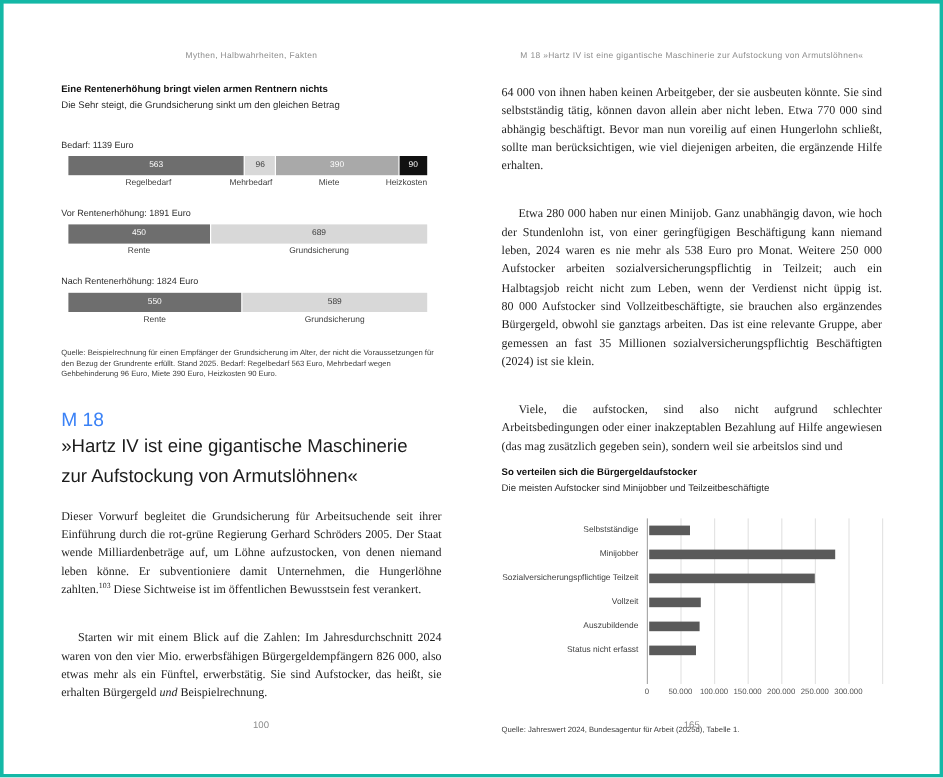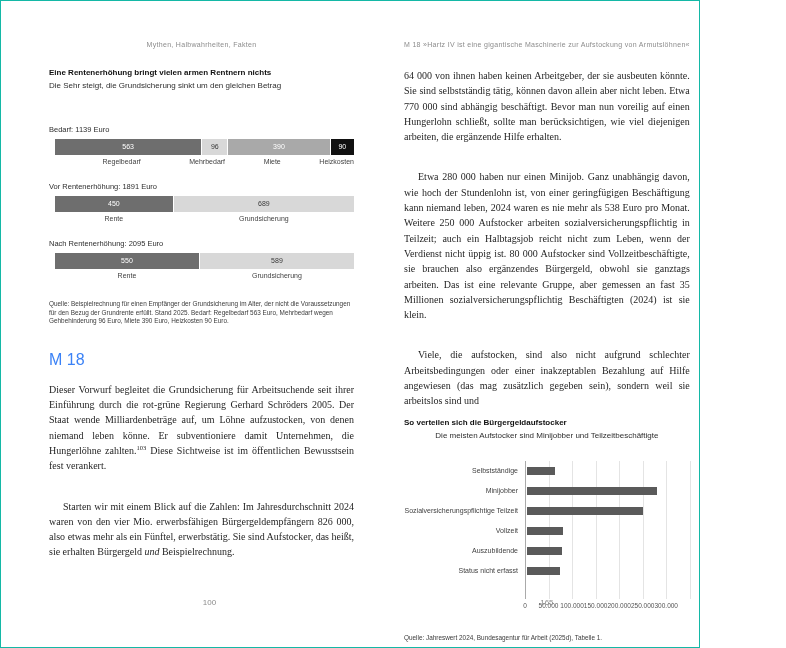--- a/index.html
+++ b/index.html
@@ -1,30 +1,30 @@
 <!DOCTYPE html>
 <html><head>
 <meta charset="utf-8">
 <style>
   * { margin:0; padding:0; box-sizing:border-box; }
   html,body { background:#ffffff; }
   body { width:786px; height:648px; font-family:"Liberation Serif", serif; color:#1f1f1f; }
-  .spread { width:700px; height:648px; border:1px solid #14b8a6; display:flex; background:#fff; overflow:hidden; }
+  .spread { width:786px; height:648px; border:3px solid #14b8a6; display:flex; background:#fff; overflow:hidden; }
   .page { width:393px; height:646px; position:relative; }
   .page-left  { padding:40px 25px 0 48px; }
   .page-right { padding:40px 48px 0 25px; }
 
   .running-head { font-family:"Liberation Sans", sans-serif; font-size:7px; letter-spacing:.3px;
                   color:#8c8c8c; text-align:center; margin-bottom:20px; white-space:nowrap; }
 
   
   .c1-title { font-family:"Liberation Sans", sans-serif; font-weight:bold; font-size:8px; color:#111; }
   .c1-sub   { font-family:"Liberation Sans", sans-serif; font-size:8px; line-height:11px; color:#2e2e2e; margin-top:3px; }
   .c1-group { margin-top:17px; }
-  .c1-group.first { margin-top:34px; }
+  .c1-group.first { margin-top:23px; }
   .c1-grouplabel { font-family:"Liberation Sans", sans-serif; font-size:7.5px; color:#2e2e2e; }
   .c1-bar { display:flex; gap:1px; height:16px; margin-top:5px; width:299px; margin-left:6px; }
   .c1-seg { font-family:"Liberation Sans", sans-serif; font-size:7px; line-height:16px; text-align:center; }
   .c1-seglabels { display:flex; gap:1px; margin-top:3px; width:299px; margin-left:6px; }
   .c1-seglabel { font-family:"Liberation Sans", sans-serif; font-size:7px; color:#3f3f3f; text-align:center; white-space:nowrap; }
   .c1-source { margin-top:21px; font-family:"Liberation Sans", sans-serif; font-size:6.4px; line-height:8.6px; color:#3b3b3b; }
 
   
   .m-kicker { font-family:"Liberation Sans", sans-serif; font-size:16px; color:#3b82f6; margin-top:25px; }
   .m-head   { font-family:"Liberation Sans", sans-serif; font-size:15.5px; line-height:25px; color:#1c1c1c; }
@@ -34,21 +34,21 @@
   .fnote { font-size:6.5px; vertical-align:super; line-height:0; }
   .ital { font-style:italic; }
 
   .page-number { position:absolute; bottom:40px; left:0; width:100%; text-align:center;
                  font-family:"Liberation Sans", sans-serif; font-size:8px; color:#8c8c8c; }
   .page-left  .page-number { padding-left:39px; }
   .page-right .page-number { padding-right:23px; }
 
   
   .c2-title { font-family:"Liberation Sans", sans-serif; font-weight:bold; font-size:8px; color:#111; margin-top:9px; }
-  .c2-sub   { font-family:"Liberation Sans", sans-serif; font-size:8px; color:#2e2e2e; margin-top:4px;text-align:center; }
+  .c2-sub   { font-family:"Liberation Sans", sans-serif; font-size:8px; color:#2e2e2e; margin-top:4px; }
   .c2-plot  { position:relative; height:152px; margin-left:121px; margin-top:21px; }
   .c2-grid  { position:absolute; top:0; height:138px; width:1px; background:#e4e4e4; }
   .c2-grid.zero { background:#aaaaaa; }
   .c2-tick  { position:absolute; top:141px; transform:translateX(-50%);
               font-family:"Liberation Sans", sans-serif; font-size:6.5px; color:#555; }
   .c2-cat   { position:absolute; right:calc(100% + 7px); line-height:8px;
               font-family:"Liberation Sans", sans-serif; font-size:7px; color:#3f3f3f; white-space:nowrap; }
   .c2-bar   { position:absolute; height:8px; background:#5a5a5a; }
   .c2-source { margin-top:21px; font-family:"Liberation Sans", sans-serif; font-size:6.4px; color:#3b3b3b; }
 </style>
@@ -88,35 +88,39 @@
             <div class="c1-seg" style="flex: 450 1 0%; background: rgb(110, 110, 110); color: rgb(255, 255, 255);">450</div>
             <div class="c1-seg" style="flex: 689 1 0%; background: rgb(216, 216, 216); color: rgb(58, 58, 58);">689</div>
           </div>
         <div class="c1-seglabels">
             <div class="c1-seglabel" style="flex: 450 1 0%;">Rente</div>
             <div class="c1-seglabel" style="flex: 689 1 0%;">Grundsicherung</div>
           </div>
       </div>
 
       <div class="c1-group">
-        <div class="c1-grouplabel">Nach Rentenerhöhung: 2095 Euro</div>
+        <div class="c1-grouplabel">Nach Rentenerhöhung: 1824 Euro</div>
         <div class="c1-bar">
             <div class="c1-seg" style="flex: 550 1 0%; background: rgb(110, 110, 110); color: rgb(255, 255, 255);">550</div>
             <div class="c1-seg" style="flex: 589 1 0%; background: rgb(216, 216, 216); color: rgb(58, 58, 58);">589</div>
           </div>
         <div class="c1-seglabels">
             <div class="c1-seglabel" style="flex: 550 1 0%;">Rente</div>
             <div class="c1-seglabel" style="flex: 589 1 0%;">Grundsicherung</div>
           </div>
       </div>
 
       <div class="c1-source">Quelle: Beispielrechnung für einen Empfänger der Grundsicherung im Alter, der nicht die Voraussetzungen für den Bezug der Grundrente erfüllt. Stand 2025. Bedarf: Regelbedarf 563 Euro, Mehrbedarf wegen Gehbehinderung 96 Euro, Miete 390 Euro, Heizkosten 90 Euro.</div>
     </div>
 
     <div class="m-kicker">M 18</div>
+    <div class="m-head">
+      <div>»Hartz IV ist eine gigantische Maschinerie</div>
+      <div>zur Aufstockung von Armutslöhnen«</div>
+    </div>
 
     <p class="para mt"><span>Dieser Vorwurf begleitet die Grundsicherung für Arbeitsuchende seit ihrer Einführung durch die rot-grüne Regierung Gerhard Schröders 2005. Der Staat wende Milliardenbeträge auf, um Löhne aufzustocken, von denen niemand leben könne. Er subventioniere damit Unternehmen, die Hungerlöhne zahlten.</span><span class="fnote">103</span><span> Diese Sichtweise ist im öffentlichen Bewusstsein fest verankert.</span></p>
     <p class="para indent"><span>Starten wir mit einem Blick auf die Zahlen: Im Jahresdurchschnitt 2024 waren von den vier Mio. erwerbsfähigen Bürgergeldempfängern 826&nbsp;000, also etwas mehr als ein Fünftel, erwerbstätig. Sie sind Aufstocker, das heißt, sie erhalten Bürgergeld </span><span class="ital">und</span><span> Beispielrechnung.</span></p>
 
     <div class="page-number">100</div>
   </div>
 
   <div class="page page-right">
     <div class="running-head">M 18 »Hartz IV ist eine gigantische Maschinerie zur Aufstockung von Armutslöhnen«</div>
 

